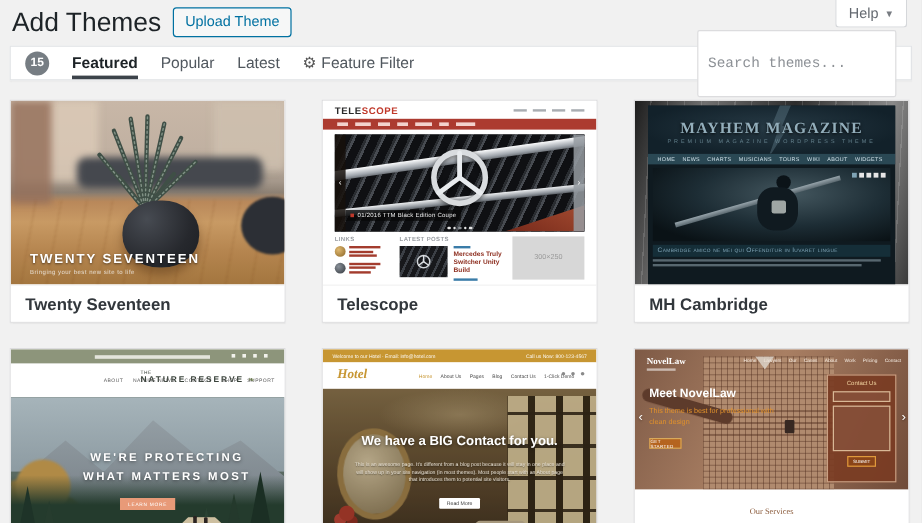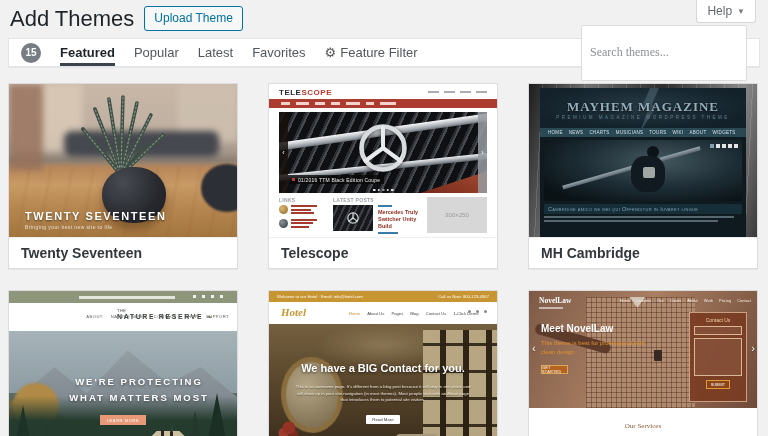--- a/index.html
+++ b/index.html
@@ -22,21 +22,21 @@
               padding:0 12px;gap:19px;}
   .count-badge{width:20px;height:20px;border-radius:50%;background:#767d83;color:#fff;font-size:10px;font-weight:bold;
                display:flex;align-items:center;justify-content:center;flex:0 0 auto;}
   .ftab{position:relative;height:100%;display:flex;align-items:center;font-size:13px;color:#50575e;cursor:pointer;}
   .ftab.current{color:#1d2327;font-weight:600;}
   .ftab.current::after{content:"";position:absolute;left:0;right:0;bottom:0;height:3px;background:#3c434a;}
   .feature-filter{display:flex;align-items:center;gap:4px;font-size:13px;color:#50575e;cursor:pointer;}
   .gear{font-size:13px;color:#555;line-height:1;}
   .search-wrap{margin-left:auto;}
   .search-input{width:148px;height:22px;border:1px solid #dcdcde;border-radius:2px;font-size:12px;padding:16px 8px;
-                color:#404040;font-family:Liberation Serif, serif;box-sizing:content-box;}
+                color:#404040;font-family:Liberation Mono, monospace;box-sizing:content-box;}
   .search-input::placeholder{color:#8d9196;}
 
   
   .theme-card{position:absolute;width:230px;background:#fff;border:1px solid #dcdcde;box-sizing:border-box;
               box-shadow:0 1px 1px rgba(0,0,0,.04);cursor:pointer;}
   .preview{position:relative;height:153px;overflow:hidden;background:#fff;}
   .theme-name{height:30px;display:flex;align-items:center;padding:0 12px;font-size:14px;font-weight:bold;
               color:#32373c;border-top:1px solid #eee;background:#fff;}
   .row1{top:83px;} .row2{top:290px;height:190px;}
   .c1{left:8px;} .c2{left:268px;} .c3{left:528px;}
@@ -234,21 +234,20 @@
   <div class="help-tab">
     <span>Help</span>
     <span class="help-caret">▼</span>
   </div>
 
   <div class="filter-bar">
     <span class="count-badge">15</span>
     <span class="ftab current">Featured</span>
     <span class="ftab">Popular</span>
     <span class="ftab">Latest</span>
-    <span class="ftab">Favorites</span>
     <span class="feature-filter">
       <span class="gear">⚙</span>
       <span>Feature Filter</span>
     </span>
     <span class="search-wrap">
       <input class="search-input" type="text" placeholder="Search themes..." style="">
     </span>
   </div>
 
   <div class="theme-card row1 c1">

